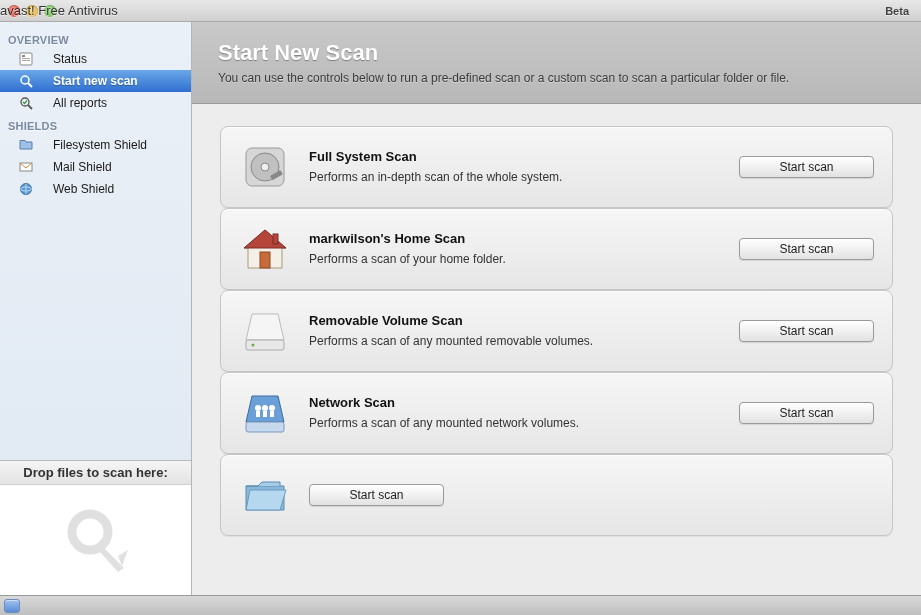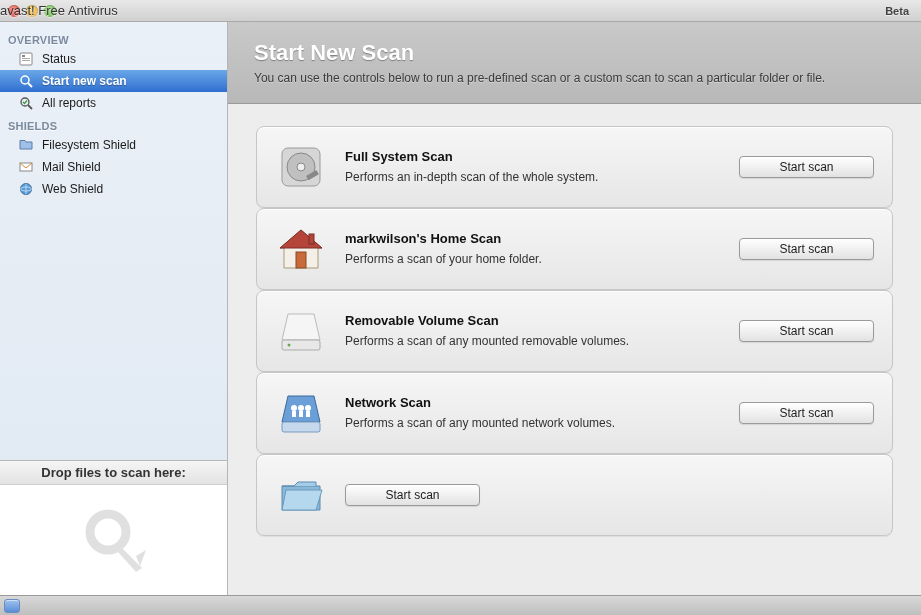--- a/index.html
+++ b/index.html
@@ -24,39 +24,39 @@
 .light { width: 12px; height: 12px; border-radius: 50%; box-shadow: inset 0 1px 1px rgba(0,0,0,0.25), 0 1px 0 rgba(255,255,255,0.4); }
 .light.red { background: radial-gradient(circle at 40% 35%, #ff9a8f, #d8423a); }
 .light.yellow { background: radial-gradient(circle at 40% 35%, #ffe08f, #e0a63a); }
 .light.green { background: radial-gradient(circle at 40% 35%, #b4e89a, #5fb346); }
 .titlebar-title { position: absolute; left: 0; right: 0; text-align: left; font-size: 13px; color: #333; text-shadow: 0 1px 0 rgba(255,255,255,0.6); pointer-events: none; }
 .beta-label { margin-left: auto; font-size: 11px; font-weight: bold; color: #444; text-shadow: 0 1px 0 rgba(255,255,255,0.5); padding-right: 4px; }
 
 .window-body { display: flex; height: 573px; }
 
 .sidebar {
-  width: 228px;
+  width: 192px;
   background: linear-gradient(to bottom, #eaf0f7, #dfe8f2);
   border-right: 1px solid #b5b5b5;
   display: flex;
   flex-direction: column;
 }
 .sidebar-scroll { flex: 1; overflow: hidden; padding-top: 6px; }
 .sidebar-section-header {
   font-size: 11px;
   font-weight: bold;
   color: #7a8a9f;
   text-shadow: 0 1px 0 rgba(255,255,255,0.7);
   padding: 6px 8px 2px 8px;
   letter-spacing: 0.02em;
 }
 .sidebar-item {
   display: flex;
   align-items: center;
-  gap: 8px;
+  gap: 19px;
   padding: 3px 8px 3px 18px;
   font-size: 12px;
   color: #1a1a1a;
   cursor: default;
 }
 .sidebar-item.active {
   background: linear-gradient(to bottom, #6aa7e8, #2f6fd0);
   color: #fff;
   font-weight: bold;
   text-shadow: 0 1px 1px rgba(0,0,0,0.3);

